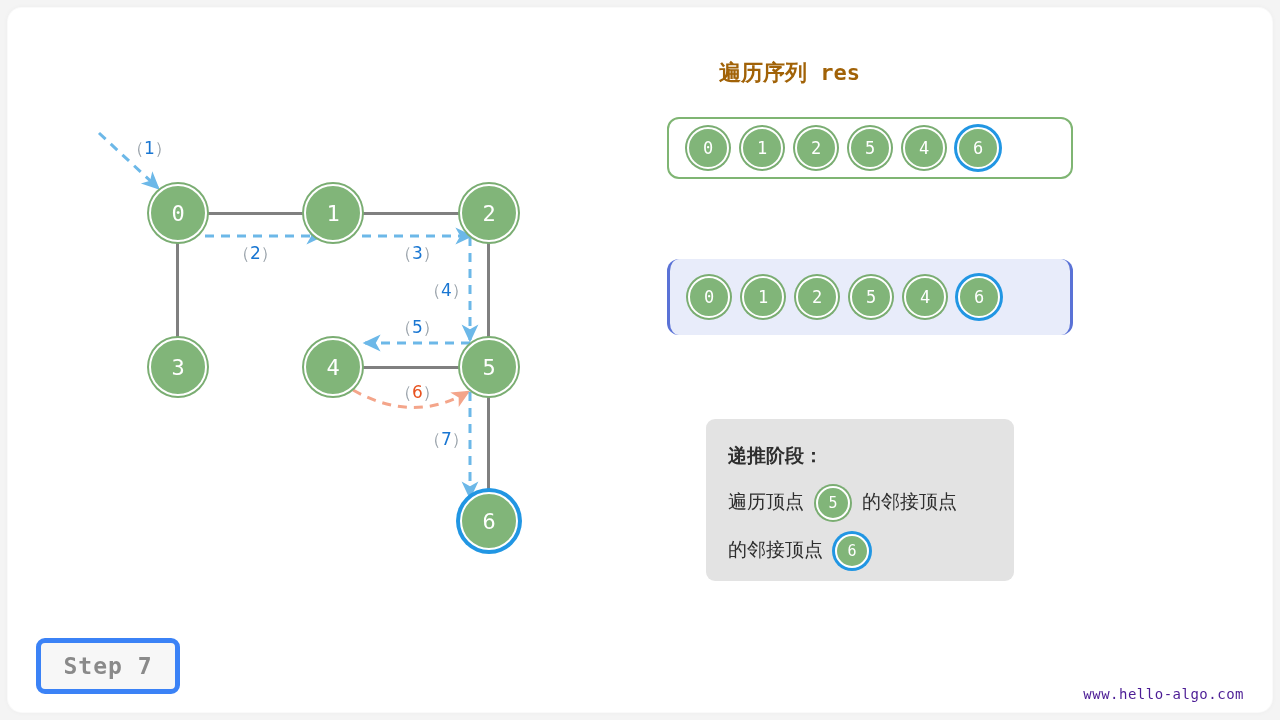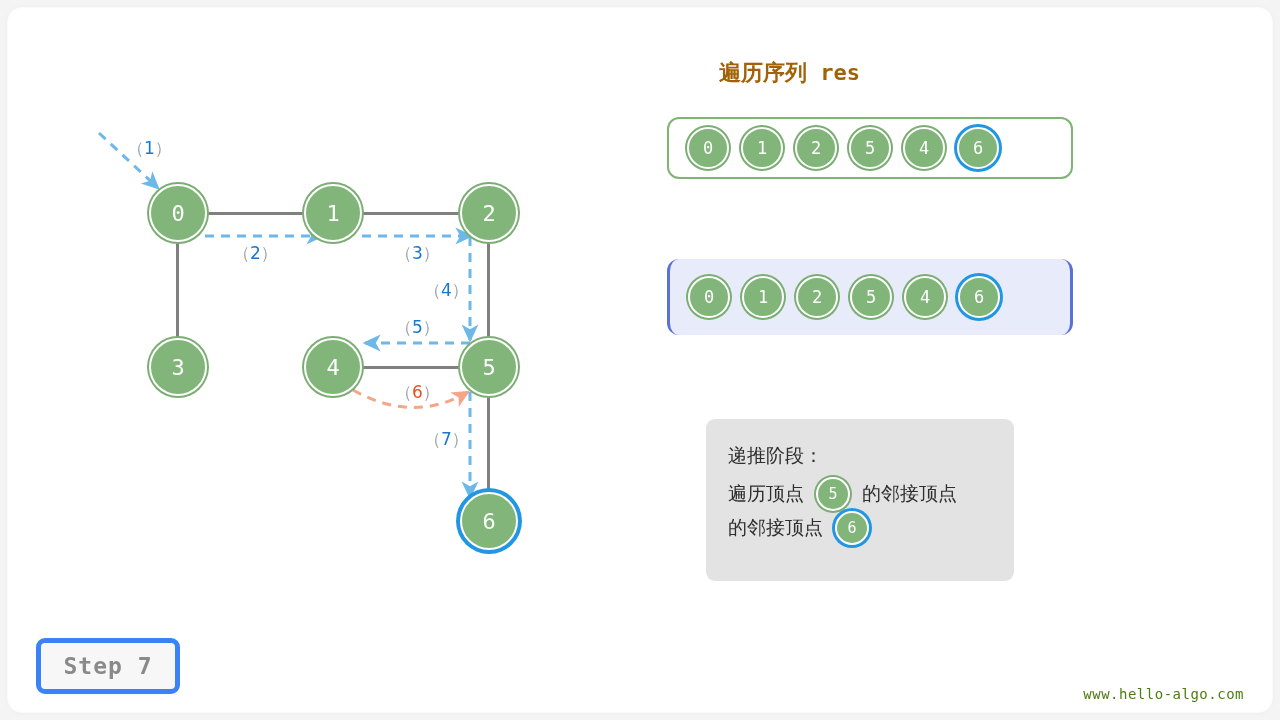--- a/index.html
+++ b/index.html
@@ -147,25 +147,25 @@
     width: 308px; height: 162px;
     background: #e3e3e3;
     border-radius: 9px;
     box-sizing: border-box;
     padding: 20px 0 0 22px;
     font-family: "DejaVu Sans", "Liberation Sans", sans-serif;
     color: #2e2e2e;
   }
   #info-box .line {
     font-size: 19px;
-    line-height: 24px;
+    line-height: 48px;
     white-space: nowrap;
   }
   #info-box .head {
-    font-weight: normal;
+    font-weight: bold;
     font-size: 19px;
     line-height: 32px;
     margin-bottom: 6px;
   }
 
   
   #step-badge {
     position: absolute;
     left: 36px; top: 638px;
     width: 144px; height: 56px;
@@ -181,21 +181,21 @@
     color: #8a8a8a;
     letter-spacing: 1px;
     box-sizing: border-box;
   }
 
   #watermark {
     position: absolute;
     right: 36px; bottom: 18px;
     font-family: "DejaVu Sans Mono", "Liberation Mono", monospace;
     font-size: 14px;
-    color: #4d7c0f;
+    color: #4c1d95;
     letter-spacing: 0.5px;
   }
 
   svg.overlay {
     position: absolute;
     left: 0; top: 0;
     width: 1280px; height: 720px;
     pointer-events: none;
   }
 </style>

